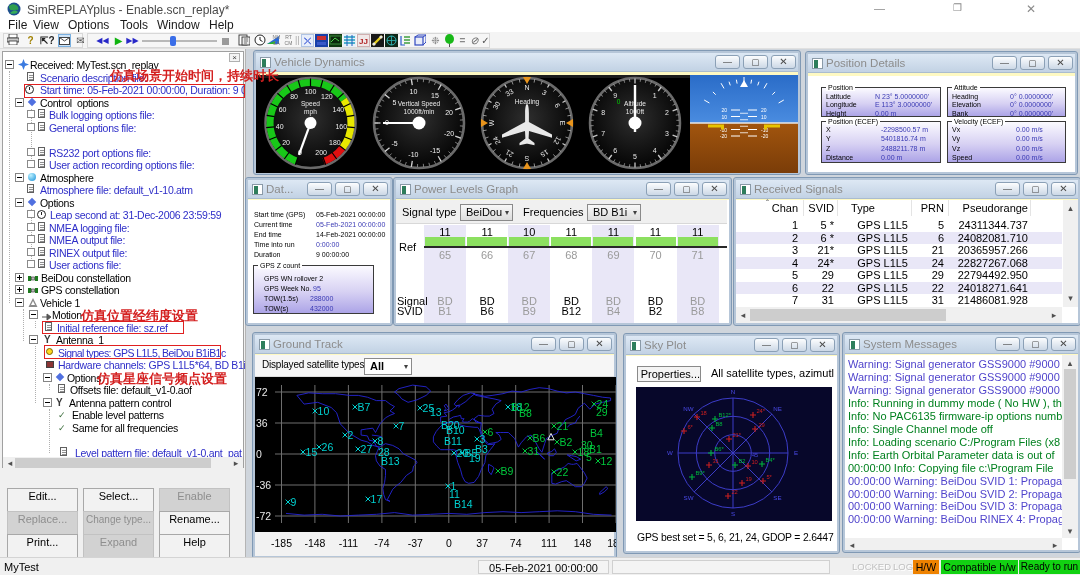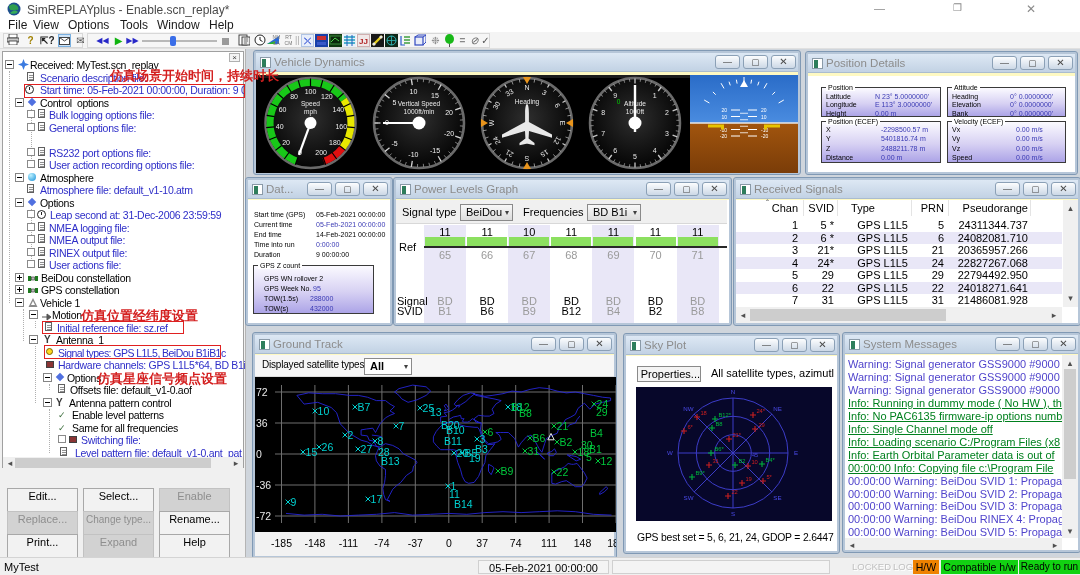--- a/index.html
+++ b/index.html
@@ -57,21 +57,21 @@
 .grp .gt { position:absolute; left:4px; top:-4px; background:#fff; padding:0 2px; font-size:7px; color:#000; line-height:7px; }
 .gl { position:absolute; font-size:7px; color:#000; white-space:nowrap; }
 .gv { position:absolute; font-size:7px; color:#3a3ab4; white-space:nowrap; }
 .dd { position:absolute; height:17px; border:1px solid #8a8a8a; background:linear-gradient(#f8f8f8,#dcdcdc); font-size:11px; line-height:15px; padding-left:5px; color:#000; }
 .dd .ar { position:absolute; right:3px; top:0px; font-size:8px; color:#404040; }
 .lav { background:#e9e7f7; }
 .cell { position:absolute; font-size:11px; white-space:nowrap; }
 .gray { color:#9a9a9a; }
 .msg { position:absolute; left:3px; font-size:11px; white-space:nowrap; }
 .mwarn { color:#5044cc; }
-.minfo { color:#00801e;text-decoration:underline; }
+.minfo { color:#00801e; }
 
 #statusbar { left:0; top:557px; width:1080px; height:18px; background:#f0f0f0; border-top:1px solid #d4d4d4; font-size:11px; }
 .stbox { position:absolute; top:2px; height:14px; line-height:14px; }
 </style>
 </head>
 <body>
 
 <div id="titlebar" class="abs">
   <svg class="abs" style="left:7px;top:2px" width="14" height="14" viewBox="0 0 14 14">
       <circle cx="7" cy="7" r="6.5" fill="#1c4f8c"></circle>
@@ -393,25 +393,20 @@
             <span class="abs" style="left:53px;top:0;font-size:10px;font-weight:bold;color:#3a3a3a;line-height:11px">Y</span>
             <span class="abs" style="left:66px;top:0">Antenna pattern control</span>
           </div>
           <div class="trow " style="left:0;top:357.0px;width:240px">
             <span class="chk" style="left:55px">✓</span>
             <span class="abs" style="left:69px;top:0">Enable level patterns</span>
           </div>
           <div class="trow " style="left:0;top:369.5px;width:240px">
             <span class="chk" style="left:55px">✓</span>
             <span class="abs" style="left:69px;top:0">Same for all frequencies</span>
-          </div>
-          <div class="trow blue" style="left:0;top:382.0px;width:240px">
-            <span class="cb" style="left:55px"></span>
-            <span class="abs hw" style="left:66px"></span>
-            <span class="abs" style="left:78px;top:0">Switching file:</span>
           </div>
           <div class="trow blue" style="left:0;top:394.5px;width:240px">
             <span class="doc" style="left:57px">
               <i></i>
             </span>
             <span class="abs" style="left:72px;top:0">Level pattern file: default_v1-0.ant_pat</span>
           </div>
           <div class="redbox" style="left:21px;top:32px;width:221px;height:14px"></div>
           <div class="redbox" style="left:39px;top:268.5px;width:142px;height:13.5px"></div>
           <div class="redbox" style="left:41px;top:293px;width:177px;height:14px"></div>
@@ -1162,21 +1157,20 @@
         <div class="msg minfo" style="top:41.8px">Info: Running in dummy mode ( No HW ), th</div>
         <div class="msg minfo" style="top:54.8px">Info: No PAC6135 firmware-ip options numbe</div>
         <div class="msg minfo" style="top:67.8px">Info: Single Channel mode off</div>
         <div class="msg minfo" style="top:80.7px">Info: Loading scenario C:/Program Files (x8</div>
         <div class="msg minfo" style="top:93.6px">Info: Earth Orbital Parameter data is out of</div>
         <div class="msg minfo" style="top:106.6px">00:00:00 Info: Copying file c:\Program File</div>
         <div class="msg mwarn" style="top:119.5px">00:00:00 Warning: BeiDou SVID 1: Propaga</div>
         <div class="msg mwarn" style="top:132.5px">00:00:00 Warning: BeiDou SVID 2: Propaga</div>
         <div class="msg mwarn" style="top:145.4px">00:00:00 Warning: BeiDou SVID 3: Propaga</div>
         <div class="msg mwarn" style="top:158.4px">00:00:00 Warning: BeiDou RINEX 4: Propaga</div>
-        <div class="msg mwarn" style="top:171.3px">00:00:00 Warning: BeiDou SVID 5: Propaga</div>
         <div class="sb" style="left:217px;top:0;width:16px;height:183px">
           <span class="sbarr" style="left:0;top:2px;width:16px">▴</span>
           <div class="sbthumb" style="left:2px;top:14px;width:12px;height:110px"></div>
           <span class="sbarr" style="left:0;top:170px;width:16px">▾</span>
         </div>
         <div class="sb" style="left:0;top:183px;width:217px;height:14px">
           <span class="sbarr" style="left:2px;top:1px;width:10px">◂</span>
           <span class="sbarr" style="left:205px;top:1px;width:10px">▸</span>
         </div>
       </div>

